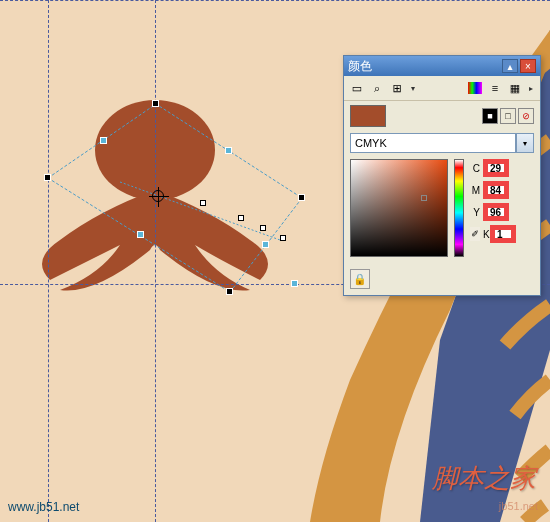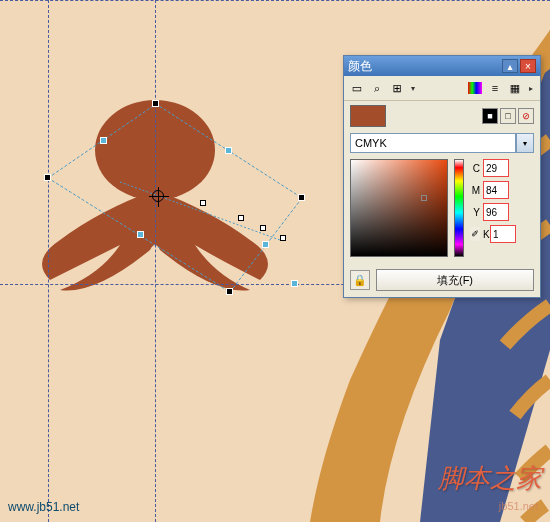--- a/index.html
+++ b/index.html
@@ -93,30 +93,30 @@
     }
     .picker-ind { position: absolute; width: 6px; height: 6px; border: 1px solid #888; }
     .hue-bar {
       width: 10px; height: 98px;
       background: linear-gradient(to bottom,#fff 0%,#ff0000 8%,#ffff00 22%,#00ff00 38%,#00ffff 55%,#0000ff 72%,#ff00ff 88%,#000 100%);
       border: 1px solid #666;
     }
     .cmyk-fields { display: flex; flex-direction: column; gap: 4px; flex: 1; }
     .cmyk-field { display: flex; align-items: center; gap: 3px; }
     .cmyk-label { width: 10px; font-size: 10px; text-align: right; }
-    .cmyk-val { width: 26px; height: 18px; border: 1px solid #ef4444; background: #fff; padding: 0 2px; font-size: 10px; }
+    .cmyk-val { width: 26px; height: 18px; border: 5px solid #ef4444; background: #fff; padding: 0 2px; font-size: 10px; font-weight: bold; }
     .eyedrop-btn { width: 18px; height: 18px; border: 1px solid #999; background: #f0ece0; cursor: pointer; display: flex; align-items: center; justify-content: center; }
 
     .bottom-row { display: flex; gap: 6px; padding: 6px; align-items: center; }
     .lock-btn { width: 20px; height: 20px; border: 1px solid #999; background: #f0ece0; display: flex; align-items: center; justify-content: center; cursor: pointer; }
     .action-btn { flex: 1; height: 22px; border: 1px solid #888; background: linear-gradient(#fdfdfd,#e8e5d8); font-size: 11px; cursor: pointer; display: flex; align-items: center; justify-content: center; }
     .action-btn.active { border: 1px solid #3a6ea8; background: linear-gradient(#f5f9ff,#d8e5f5); }
 
     .watermark-url { position: absolute; left: 8px; bottom: 8px; color: #0c4a6e; font-size: 12px; }
-    .watermark-cn { position: absolute; right: 8px; bottom: 26px; color: #e06040; font-size: 26px; font-family: "KaiTi","STKaiti",serif; font-style: italic; text-shadow: 1px 1px 2px rgba(0,0,0,0.3); }
+    .watermark-cn { position: absolute; right: 14px; bottom: 26px; color: #e06040; font-size: 26px; font-family: "KaiTi","STKaiti",serif; font-style: italic; text-shadow: 1px 1px 2px rgba(0,0,0,0.3); }
     .watermark-sub { position: absolute; right: 12px; bottom: 10px; color: #d08060; font-size: 11px; opacity: 0.7; }
   </style>
 </head>
 <body>
 
 <div class="canvas">
 
   <svg class="artwork" viewBox="0 0 550 522">
 
     <path d="M 550 30 L 440 340 L 420 522 L 500 522 L 550 350 Z" fill="#495b8e"></path>
@@ -256,20 +256,19 @@
           <span class="cmyk-label" style="width:4px">K</span>
           <input class="cmyk-val" value="1" style="">
         </div>
       </div>
     </div>
 
     <div class="bottom-row">
       <div class="lock-btn">
           <span>🔒</span>
         </div>
-      <button class="action-btn">填充(F)</button>
     </div>
   </div>
 
   <div class="watermark-url">www.jb51.net</div>
   <div class="watermark-cn">脚本之家</div>
   <div class="watermark-sub">jb51.net</div>
 </div>
 
 </body></html>

